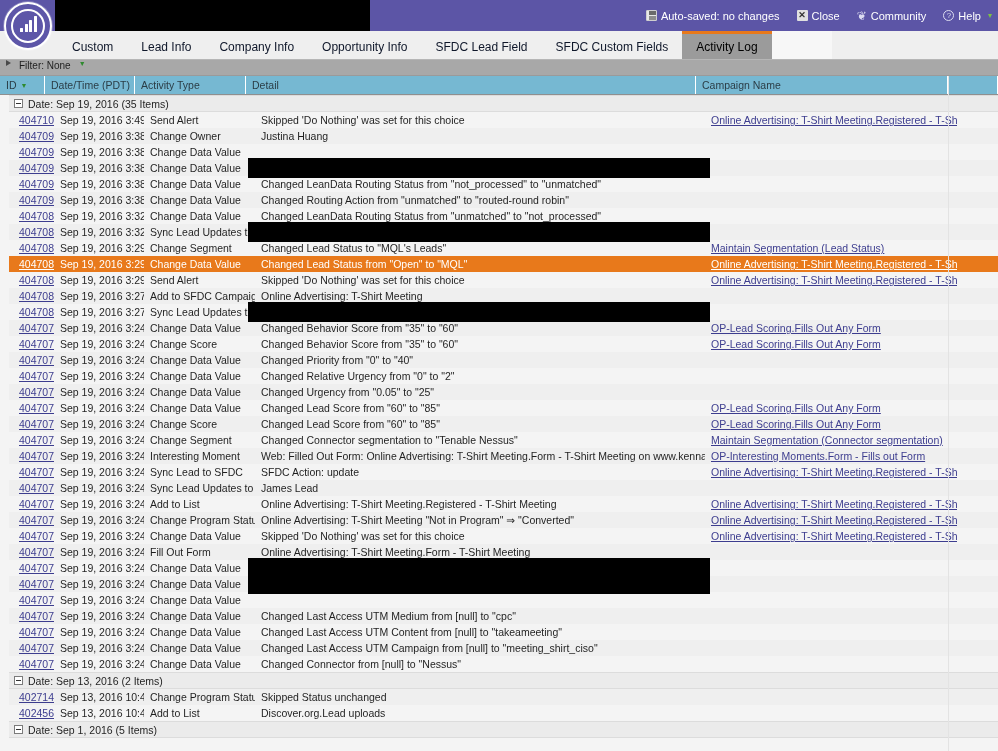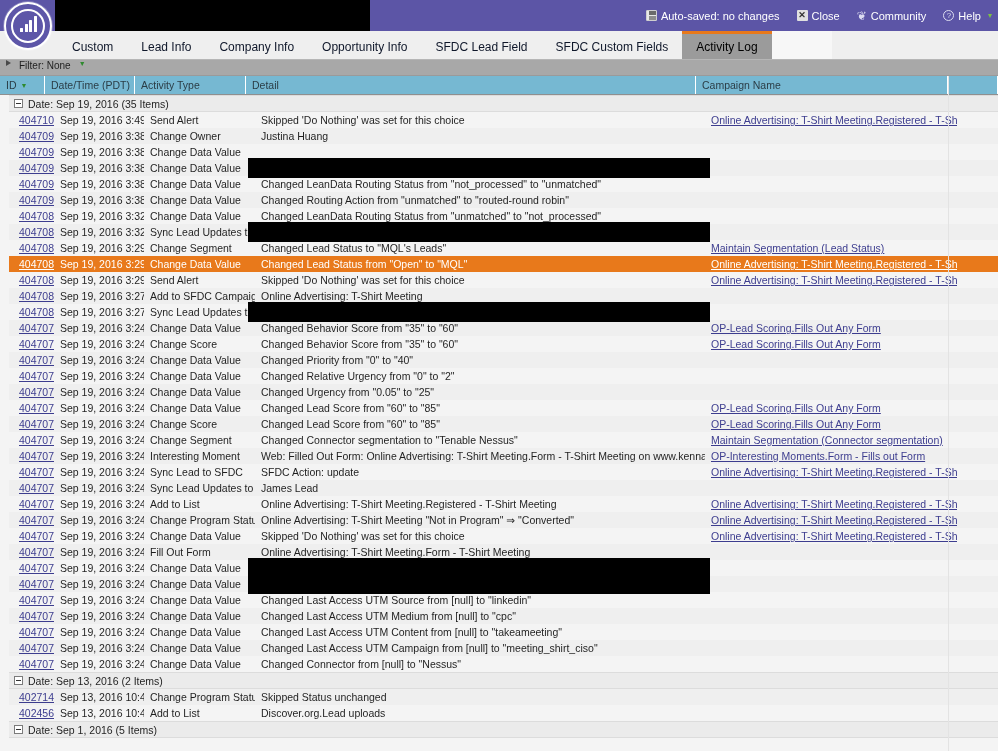--- a/index.html
+++ b/index.html
@@ -570,21 +570,20 @@
         <div class="cell c-date">Sep 19, 2016 3:24 PM</div>
         <div class="cell c-type">Change Data Value</div>
         <div class="cell c-detail"></div>
         <div class="cell c-campaign"></div>
         <div class="cell c-last"></div>
       </div>
       <div class="row">
         <div class="cell c-id"><span class="link">40470769</span></div>
         <div class="cell c-date">Sep 19, 2016 3:24 PM</div>
         <div class="cell c-type">Change Data Value</div>
-        <div class="cell c-detail">Changed Last Access UTM Source from [null] to "linkedin"</div>
         <div class="cell c-campaign"></div>
         <div class="cell c-last"></div>
       </div>
       <div class="row alt">
         <div class="cell c-id"><span class="link">40470768</span></div>
         <div class="cell c-date">Sep 19, 2016 3:24 PM</div>
         <div class="cell c-type">Change Data Value</div>
         <div class="cell c-detail">Changed Last Access UTM Medium from [null] to "cpc"</div>
         <div class="cell c-campaign"></div>
         <div class="cell c-last"></div>

